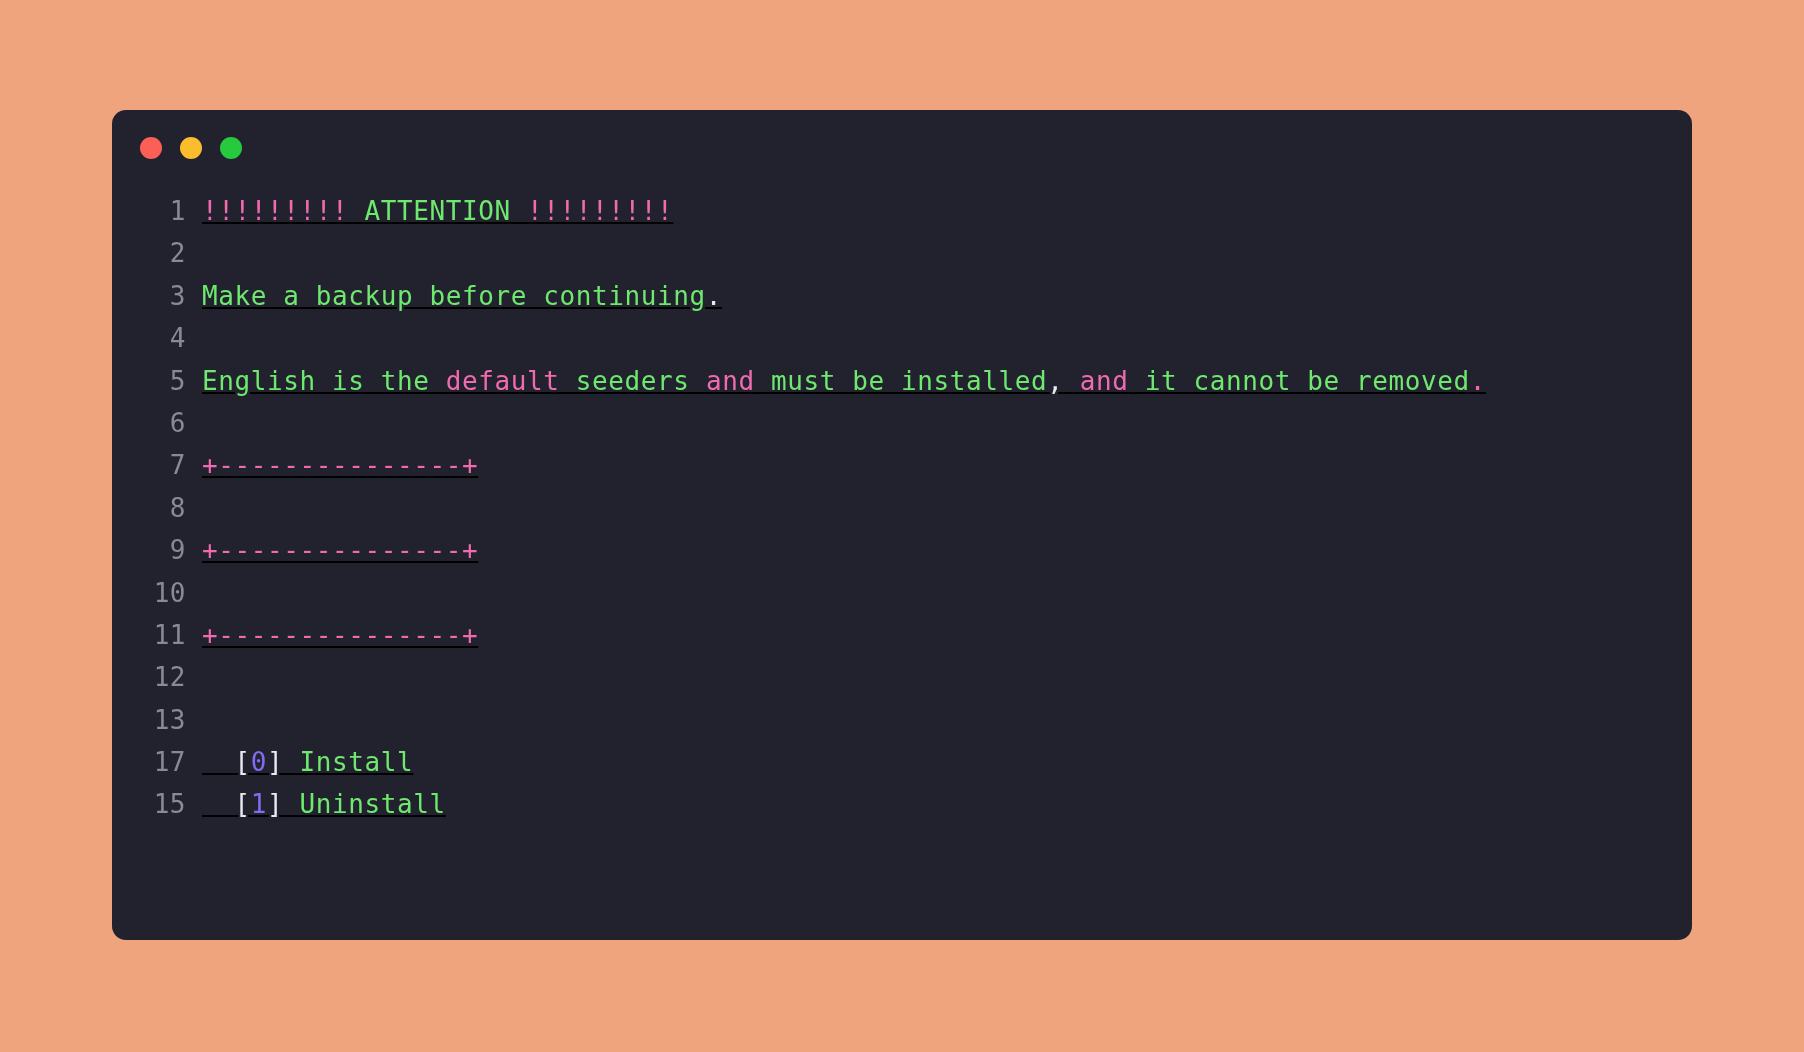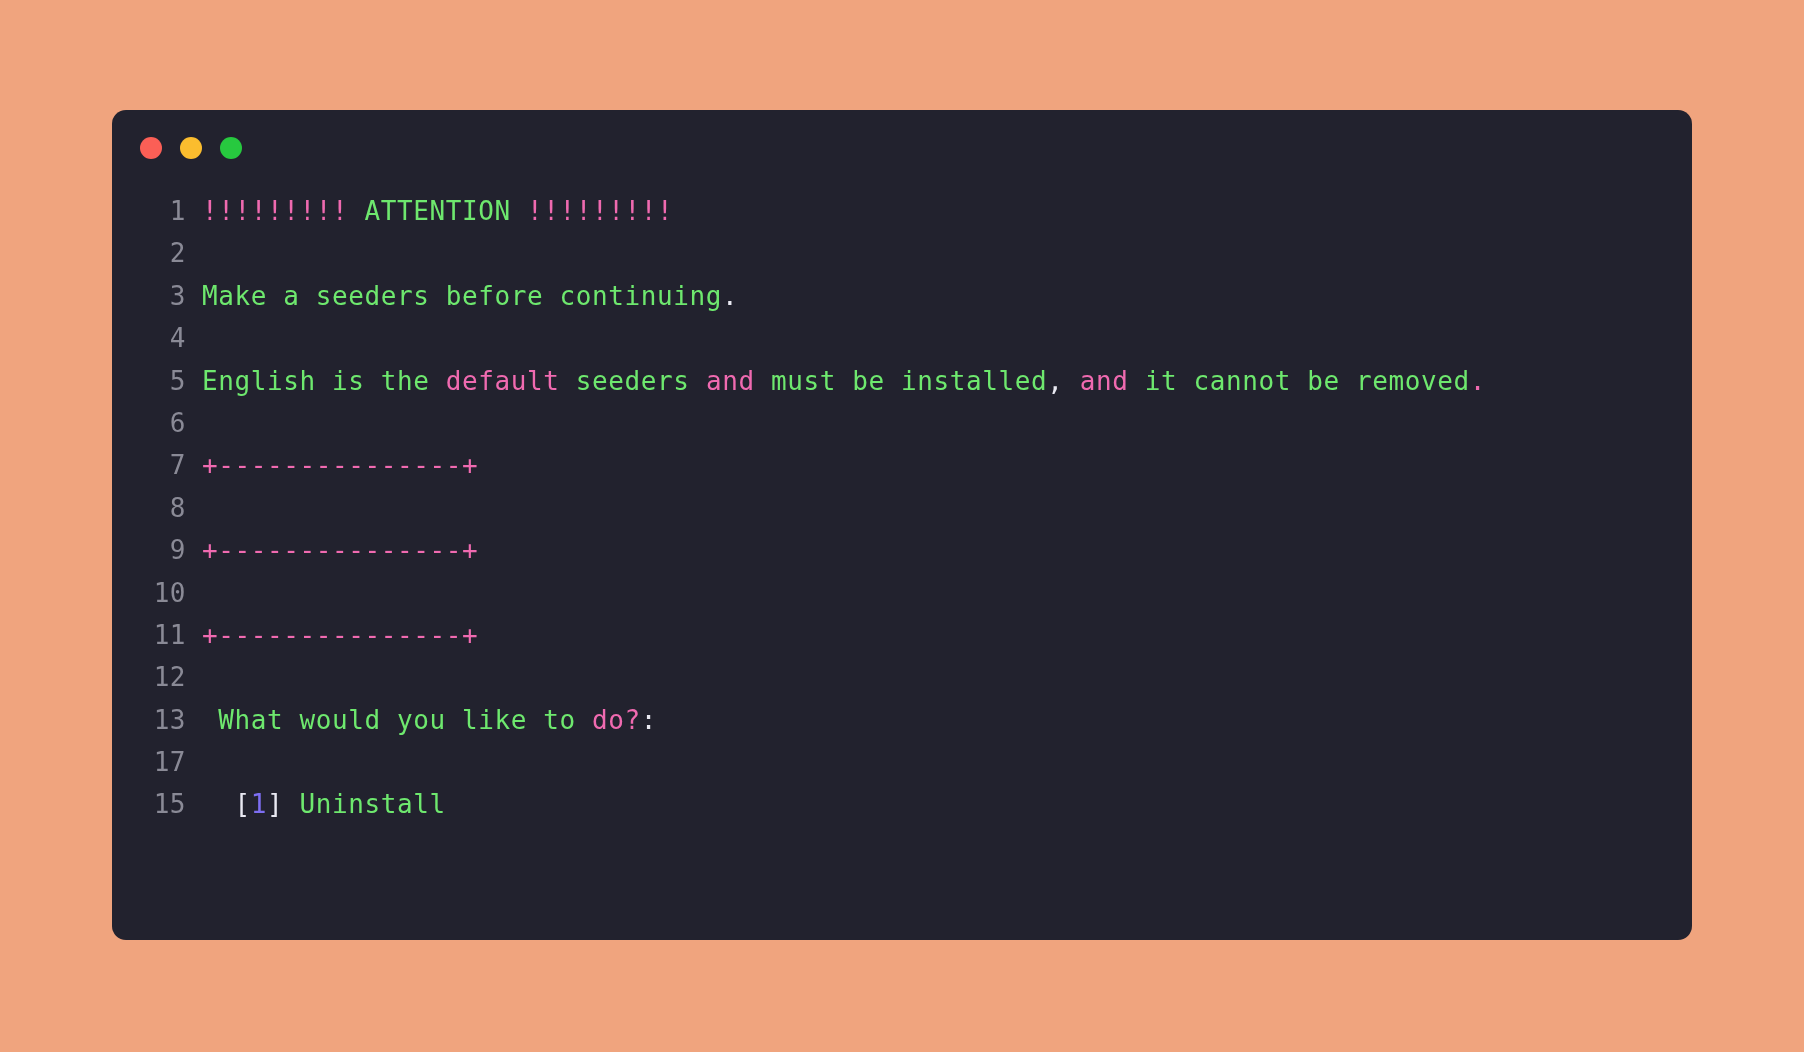--- a/index.html
+++ b/index.html
@@ -65,20 +65,21 @@
     min-width: 74px;
     text-align: right;
     color: #8a8a96;
     padding-right: 0;
     font-size: 26px;
     letter-spacing: 0.5px;
   }
   .linetext {
     padding-left: 16px;
     letter-spacing: 0.6px;
+    text-decoration: underline;
   }
   .g  { color: #6ee86e; }  
   .p  { color: #f06ab0; }  
   .w  { color: #e9e9f2; }  
   .v  { color: #7d6ef2; }  
 </style>
 </head>
 <body>
 
 <div id="bg"></div>
@@ -87,28 +88,28 @@
 
   <div id="titlebar">
     <div class="dot close"></div>
     <div class="dot min"></div>
     <div class="dot max"></div>
   </div>
 
   <div id="code">
       <div class="line"><span class="lineno">1</span><span class="linetext"><span class="p">!!!!!!!!! </span><span class="g">ATTENTION</span><span class="p"> !!!!!!!!!</span></span></div>
       <div class="line"><span class="lineno">2</span></div>
-      <div class="line"><span class="lineno">3</span><span class="linetext"><span class="g">Make a seeders before continuing</span><span class="w">.</span></span></div>
+      <div class="line"><span class="lineno">3</span><span class="linetext"><span class="g">Make a backup before continuing</span><span class="w">.</span></span></div>
       <div class="line"><span class="lineno">4</span><span class="linetext"></span></div>
       <div class="line"><span class="lineno">5</span><span class="linetext"><span class="g">English is the </span><span class="p">default</span><span class="g"> seeders </span><span class="p">and</span><span class="g"> must be installed</span><span class="w">,</span><span class="g"> </span><span class="p">and</span><span class="g"> it cannot be removed</span><span class="p">.</span></span></div>
       <div class="line"><span class="lineno">6</span></div>
       <div class="line"><span class="lineno">7</span><span class="linetext"><span class="p">+---------------+</span></span></div>
       <div class="line"><span class="lineno">8</span></div>
       <div class="line"><span class="lineno">9</span><span class="linetext"><span class="p">+---------------+</span></span></div>
       <div class="line"><span class="lineno">10</span></div>
       <div class="line"><span class="lineno">11</span><span class="linetext"><span class="p">+---------------+</span></span></div>
       <div class="line"><span class="lineno">12</span><span class="linetext"></span></div>
-      <div class="line"><span class="lineno">13</span><span class="linetext"><span class="g"> What would you like to </span><span class="p">do?</span><span class="w">:</span></span></div>
-      <div class="line"><span class="lineno">17</span></div>
+      <div class="line"><span class="lineno">13</span></div>
+      <div class="line"><span class="lineno">17</span><span class="linetext"><span class="g">  </span><span class="w">[</span><span class="v">0</span><span class="w">]</span><span class="g"> Install</span></span></div>
       <div class="line"><span class="lineno">15</span><span class="linetext"><span class="g">  </span><span class="w">[</span><span class="v">1</span><span class="w">]</span><span class="g"> Uninstall</span></span></div>
     </div>
 
 </div>
 
 </body></html>

